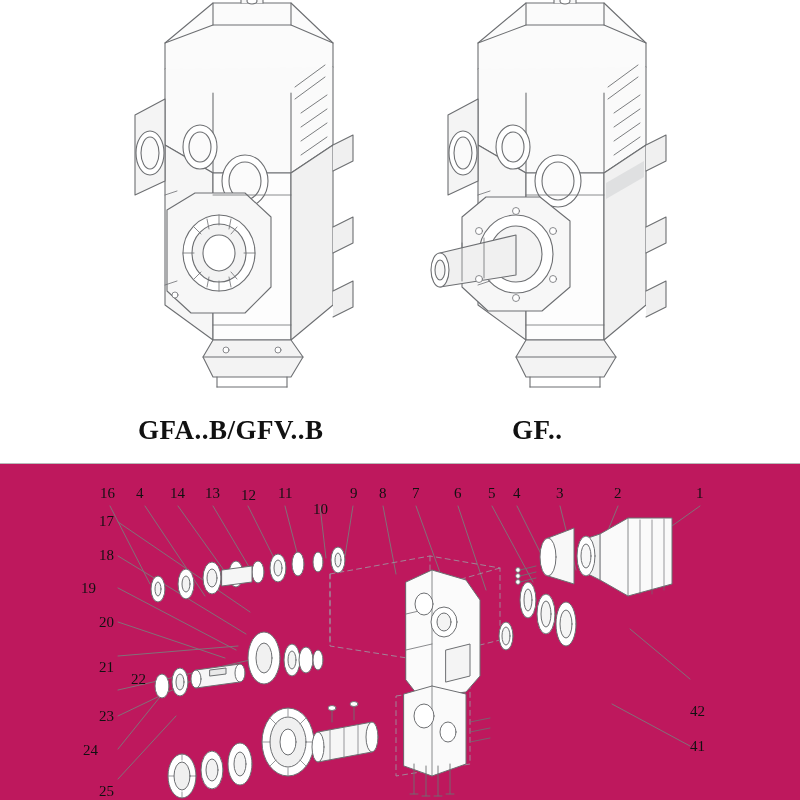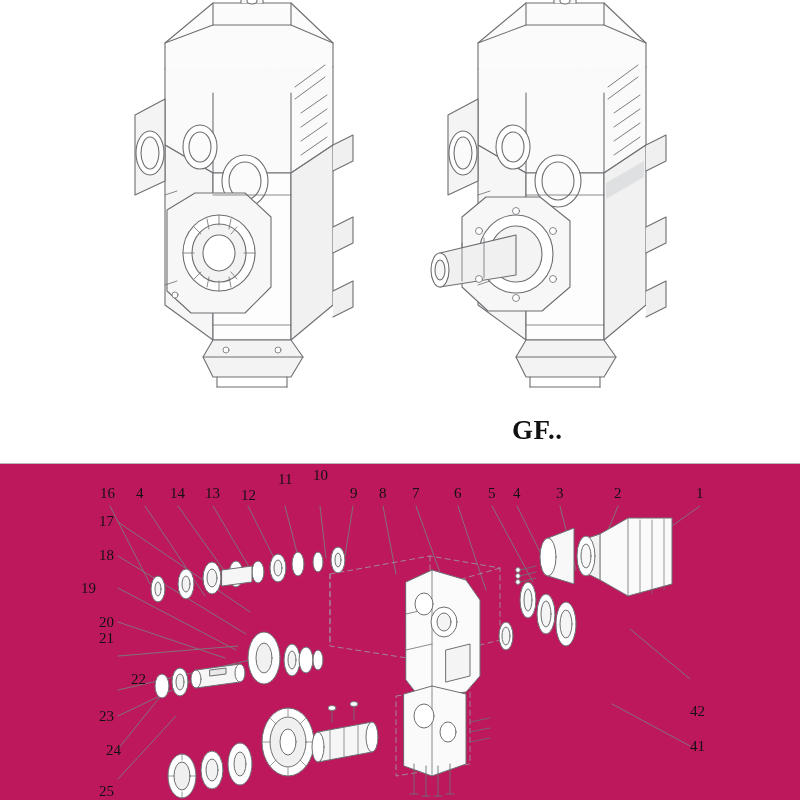--- a/index.html
+++ b/index.html
@@ -187,20 +187,21 @@
           <ellipse cx="165" cy="6" rx="5" ry="3" fill="#fff"></ellipse>
 
           <g stroke-width="0.8">
             <path d="M126 200 L204 200 M126 330 L204 330"></path>
             <path d="M78 200 L90 196 M78 290 L90 286"></path>
           </g>
         </g>
       </svg>
     </div>
 
+    <div class="caption cap-left">GFA..B/GFV..B</div>
     <div class="caption cap-right">GF..</div>
   </div>
 
   <div class="divider"></div>
 
   <div class="ex-area">
     <svg width="800" height="336" viewBox="0 0 800 336" fill="none" stroke="#6d6f72" stroke-width="1" stroke-linecap="round" stroke-linejoin="round">
       <g>
 
         <g stroke="#7a7a7a" stroke-width="0.9">
@@ -381,39 +382,39 @@
         </g>
 
       </g>
     </svg>
 
     <div class="num" style="left:100px;top:22px;">16</div>
     <div class="num" style="left:136px;top:22px;">4</div>
     <div class="num" style="left:170px;top:22px;">14</div>
     <div class="num" style="left:205px;top:22px;">13</div>
     <div class="num" style="left:241px;top:24px;text-align:right;">12</div>
-    <div class="num" style="left:278px;top:8px;">11</div>
-    <div class="num" style="left:313px;top:4px;">10</div>
+    <div class="num" style="left:278px;top:22px;">11</div>
+    <div class="num" style="left:313px;top:38px;">10</div>
     <div class="num" style="left:350px;top:22px;">9</div>
     <div class="num" style="left:379px;top:22px;">8</div>
     <div class="num" style="left:412px;top:22px;">7</div>
     <div class="num" style="left:454px;top:22px;">6</div>
     <div class="num" style="left:488px;top:22px;">5</div>
     <div class="num" style="left:513px;top:22px;">4</div>
     <div class="num" style="left:556px;top:22px;">3</div>
     <div class="num" style="left:614px;top:22px;">2</div>
     <div class="num" style="left:696px;top:22px;">1</div>
 
     <div class="num" style="left:99px;top:50px;">17</div>
     <div class="num" style="left:99px;top:84px;">18</div>
     <div class="num" style="left:81px;top:117px;">19</div>
     <div class="num" style="left:99px;top:151px;">20</div>
-    <div class="num" style="left:99px;top:167px;">21</div>
+    <div class="num" style="left:99px;top:196px;">21</div>
     <div class="num" style="left:99px;top:208px;margin-left:32px;">22</div>
     <div class="num" style="left:99px;top:245px;">23</div>
-    <div class="num" style="left:106px;top:279px;">24</div>
+    <div class="num" style="left:83px;top:279px;">24</div>
     <div class="num" style="left:99px;top:320px;text-align:center;">25</div>
 
     <div class="num" style="left:690px;top:208px;margin-top:32px;">42</div>
     <div class="num" style="left:690px;top:275px;">41</div>
   </div>
 
 </div>
 
 </body></html>

